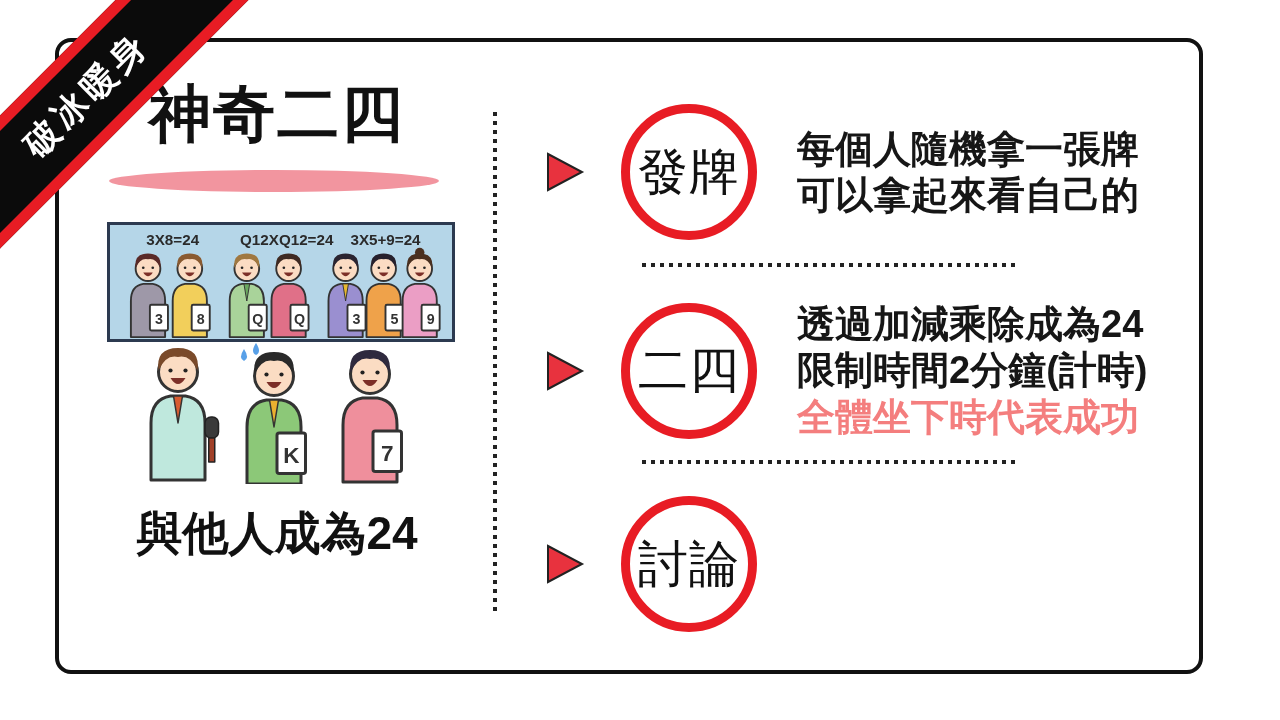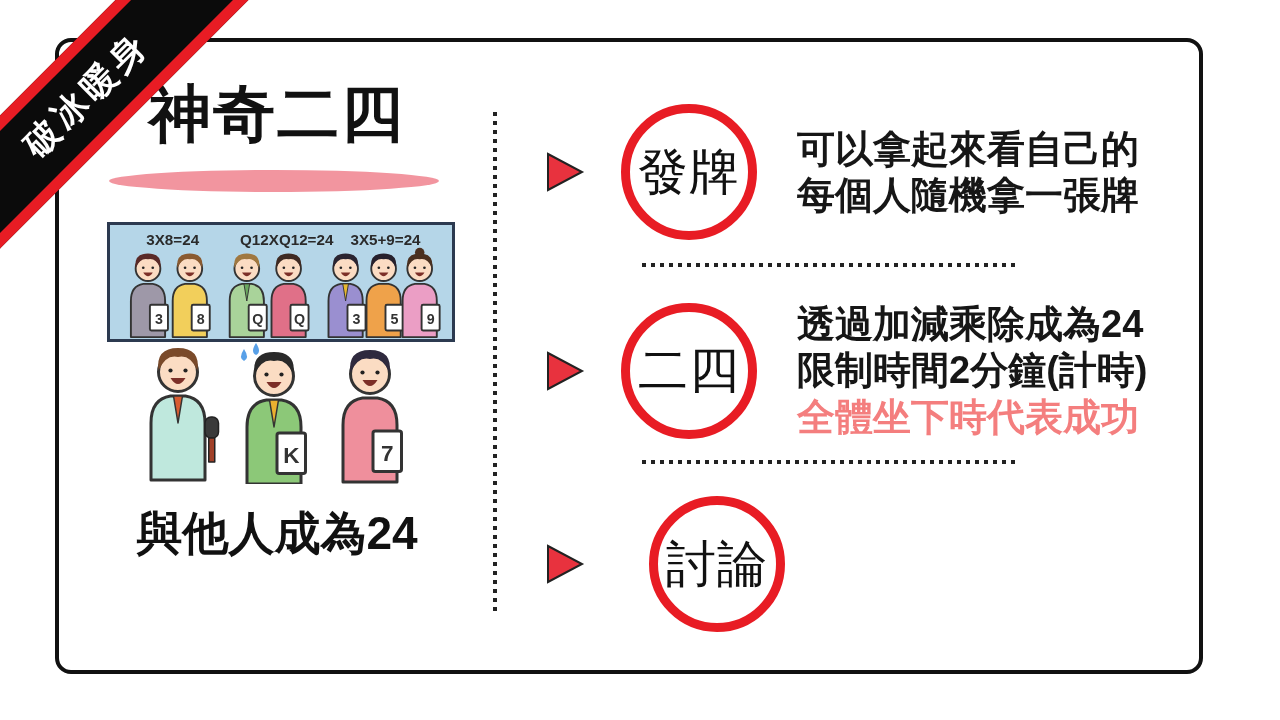--- a/index.html
+++ b/index.html
@@ -178,38 +178,38 @@
     <div class="vdiv"></div>
     <div class="hdiv hdiv1"></div>
     <div class="hdiv hdiv2"></div>
 
     <div class="step" style="top:62px;">
       <svg class="tri" width="40" height="42" viewBox="0 0 40 42">
         <path d="M3,3 L37,21 L3,39 Z" stroke="#222" stroke-width="2" fill="#e8323e"></path>
       </svg>
       <div class="badge">發牌</div>
       <div class="lines">
+        <div class="ln">每個人隨機拿一張牌</div>
         <div class="ln">可以拿起來看自己的</div>
-        <div class="ln">每個人隨機拿一張牌</div>
       </div>
     </div>
 
     <div class="step" style="top:259px;">
       <svg class="tri" width="40" height="42" viewBox="0 0 40 42">
         <path d="M3,3 L37,21 L3,39 Z" stroke="#222" stroke-width="2" fill="#e8323e"></path>
       </svg>
       <div class="badge">二四</div>
       <div class="lines">
         <div class="ln">透過加減乘除成為24</div>
         <div class="ln">限制時間2分鐘(計時)</div>
         <div class="ln pink">全體坐下時代表成功</div>
       </div>
     </div>
 
-    <div class="step" style="top:454px;gap:28px;">
+    <div class="step" style="top:454px;">
       <svg class="tri" width="40" height="42" viewBox="0 0 40 42">
         <path d="M3,3 L37,21 L3,39 Z" stroke="#222" stroke-width="2" fill="#e8323e"></path>
       </svg>
       <div class="badge">討論</div>
     </div>
 
   </div>
 
   <div class="ribbon">破冰暖身</div>
 

